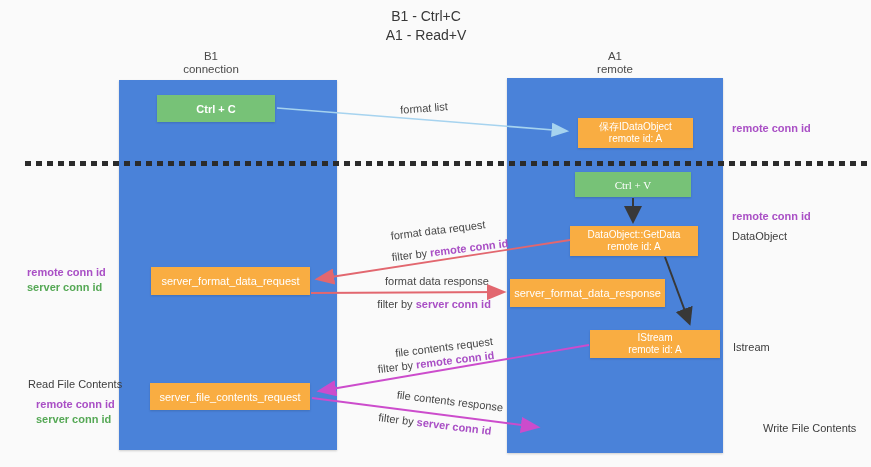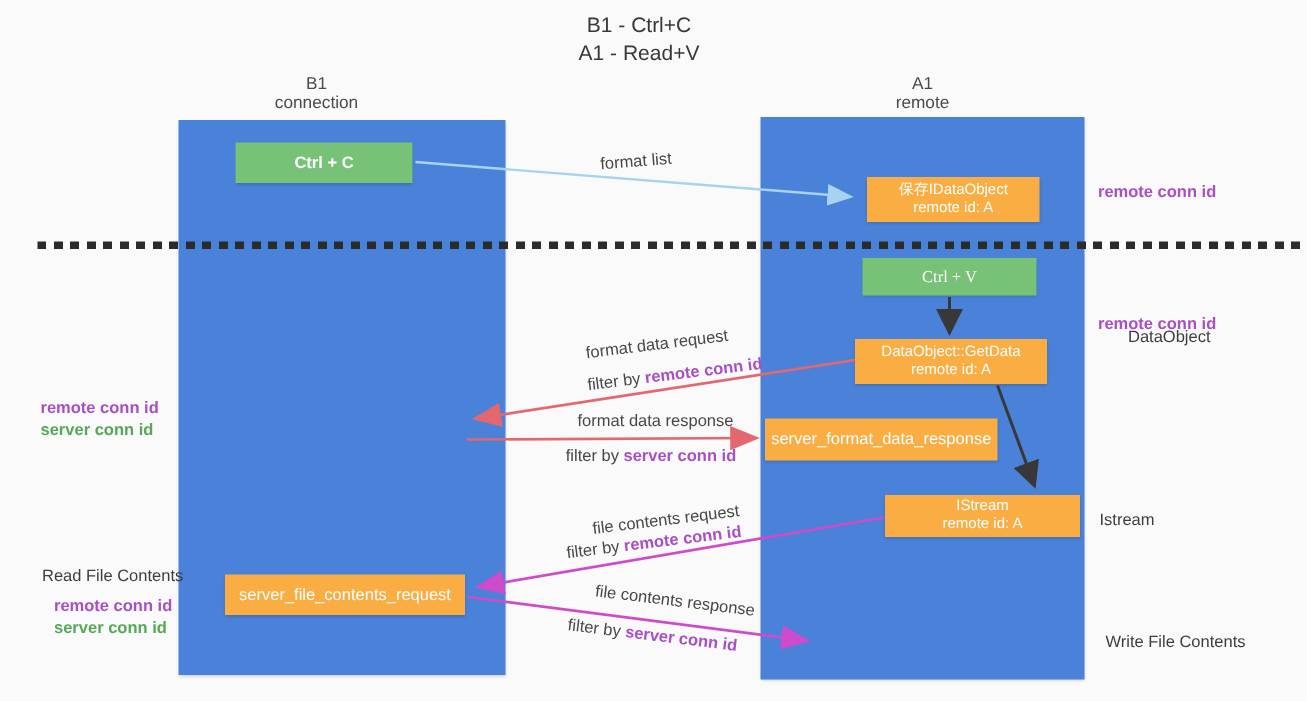--- a/index.html
+++ b/index.html
@@ -80,20 +80,23 @@
 
   <div class="abs node single green" style="left:575px;top:172px;width:116px;height:25px;font-family:Liberation Serif, serif;">
     <span>Ctrl + V</span>
   </div>
 
   <div class="abs node double orange" style="left:570px;top:226px;width:128px;height:30px;">
     <span>DataObject::GetData</span>
     <span>remote id: A</span>
   </div>
 
+  <div class="abs node single orange" style="left:151px;top:267px;width:159px;height:28px;">
+    <span>server_format_data_request</span>
+  </div>
 
   <div class="abs node single orange" style="left:510px;top:279px;width:155px;height:28px;">
     <span>server_format_data_response</span>
   </div>
 
   <div class="abs node double orange" style="left:590px;top:330px;width:130px;height:28px;">
     <span>IStream</span>
     <span>remote id: A</span>
   </div>
 
@@ -145,17 +148,17 @@
   <div class="abs flabel" style="left:435px;top:424px;transform:translate(-50%,-50%) rotate(7deg);"><span>filter by </span><span class="id">server conn id</span></div>
 
   <div class="abs margin-label purple" style="left:27px;top:266px;">remote conn id</div>
   <div class="abs margin-label greenlbl" style="left:27px;top:281px;">server conn id</div>
   <div class="abs margin-label plain" style="left:28px;top:378px;">Read File Contents</div>
   <div class="abs margin-label purple" style="left:36px;top:398px;">remote conn id</div>
   <div class="abs margin-label greenlbl" style="left:36px;top:413px;">server conn id</div>
 
   <div class="abs margin-label purple" style="left:732px;top:122px;">remote conn id</div>
   <div class="abs margin-label purple" style="left:732px;top:210px;">remote conn id</div>
-  <div class="abs margin-label plain" style="left:732px;top:219px;margin-left:20px;">DataObject</div>
+  <div class="abs margin-label plain" style="left:732px;top:230px;">DataObject</div>
   <div class="abs margin-label plain" style="left:733px;top:341px;">Istream</div>
-  <div class="abs margin-label plain" style="left:737px;top:422px;">Write File Contents</div>
+  <div class="abs margin-label plain" style="left:763px;top:422px;">Write File Contents</div>
 
 </div>
 
 </body></html>

